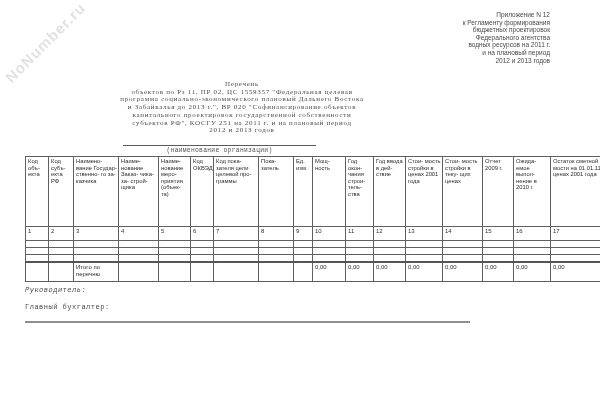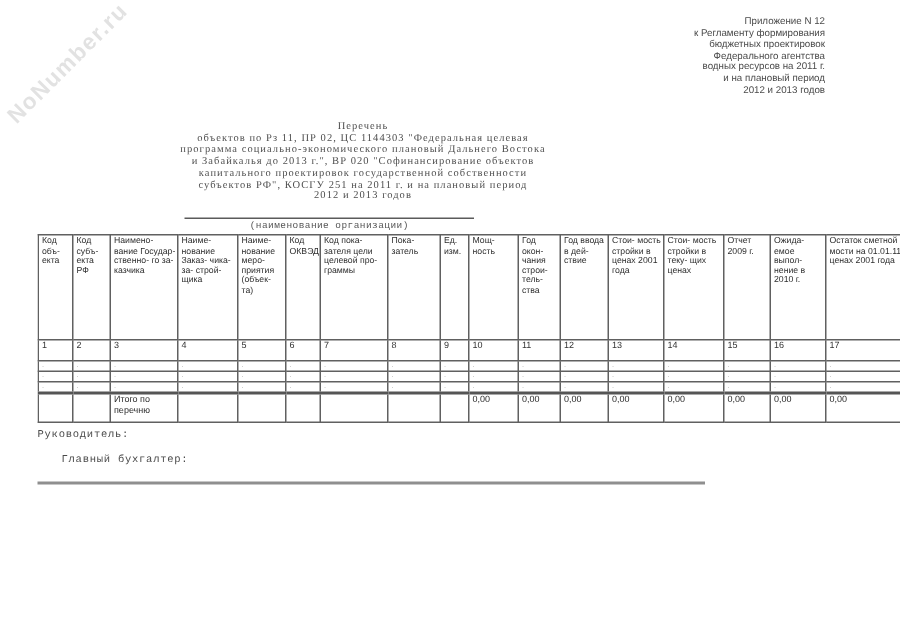--- a/index.html
+++ b/index.html
@@ -43,24 +43,24 @@
     overflow:hidden;
   }
   tr.hdr th{height:68px;font-size:5.8px;line-height:6.6px;color:#2e2e2e;}
   tr.nums td{height:12px;font-size:6px;color:#333;}
   tr.filler td{height:5px;font-size:4px;line-height:4px;}
   tr.filler td::before{content:"·";color:#9a9a9a;}
   tr.total td{height:17px;font-size:6px;line-height:6.6px;color:#2e2e2e;border-top:2px solid #555;}
   .sig-head{
     position:absolute;left:25px;top:286px;
     font-family:"Liberation Mono","DejaVu Sans Mono",monospace;
-    font-size:7px;letter-spacing:0.5px;color:#4a4a4a;
+    font-size:7px;letter-spacing:0.5px;color:#4a4a4a;font-style:italic;
   }
   .sig-acct{
-    position:absolute;left:41px;top:303px;
+    position:absolute;left:25px;top:303px;
     font-family:"Liberation Mono","DejaVu Sans Mono",monospace;
     font-size:7px;letter-spacing:0.5px;color:#4a4a4a;
   }
   .bottom-rule{
     position:absolute;left:25px;top:321px;width:445px;height:0;
     border-top:2px solid #8f8f8f;
   }
 </style>
 </head>
 <body>
@@ -74,21 +74,21 @@
     <div>к Регламенту формирования</div>
     <div>бюджетных проектировок</div>
     <div>Федерального агентства</div>
     <div>водных ресурсов на 2011 г.</div>
     <div>и на плановый период</div>
     <div>2012 и 2013 годов</div>
   </div>
 
   <div class="title-block">
     <div>Перечень</div>
-    <div>объектов по Рз 11, ПР 02, ЦС 1144303 "Федеральная целевая</div>
+    <div>объектов по Рз 11, ПР 02, ЦС 1559357 "Федеральная целевая</div>
     <div>программа социально-экономического плановый Дальнего Востока</div>
     <div>и Забайкалья до 2013 г.", ВР 020 "Софинансирование объектов</div>
     <div>капитального проектировок государственной собственности</div>
     <div>субъектов РФ", КОСГУ 251 на 2011 г. и на плановый период</div>
     <div>2012 и 2013 годов</div>
   </div>
 
   <div class="org-line"></div>
   <div class="org-caption">(наименование организации)</div>
 

